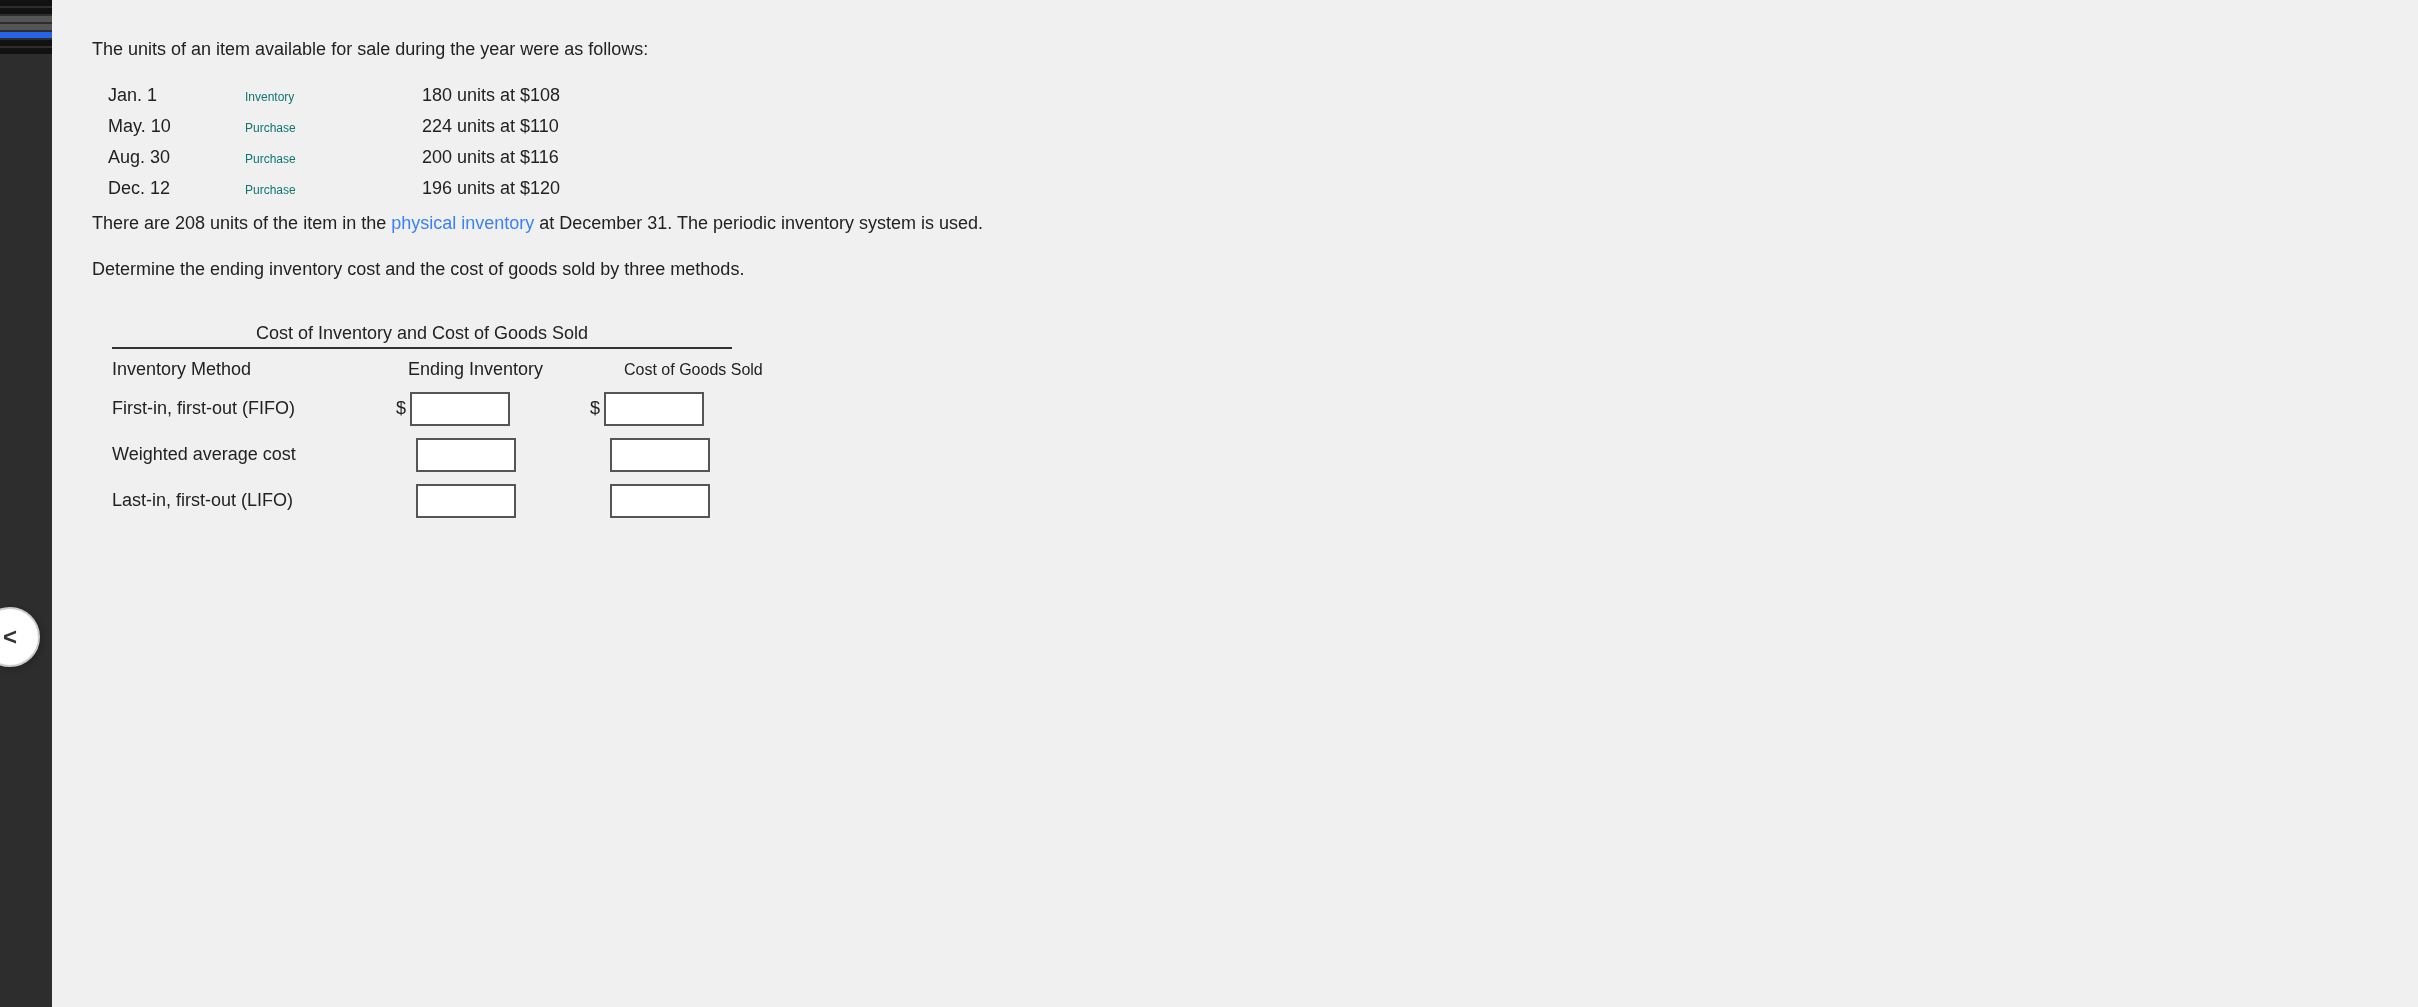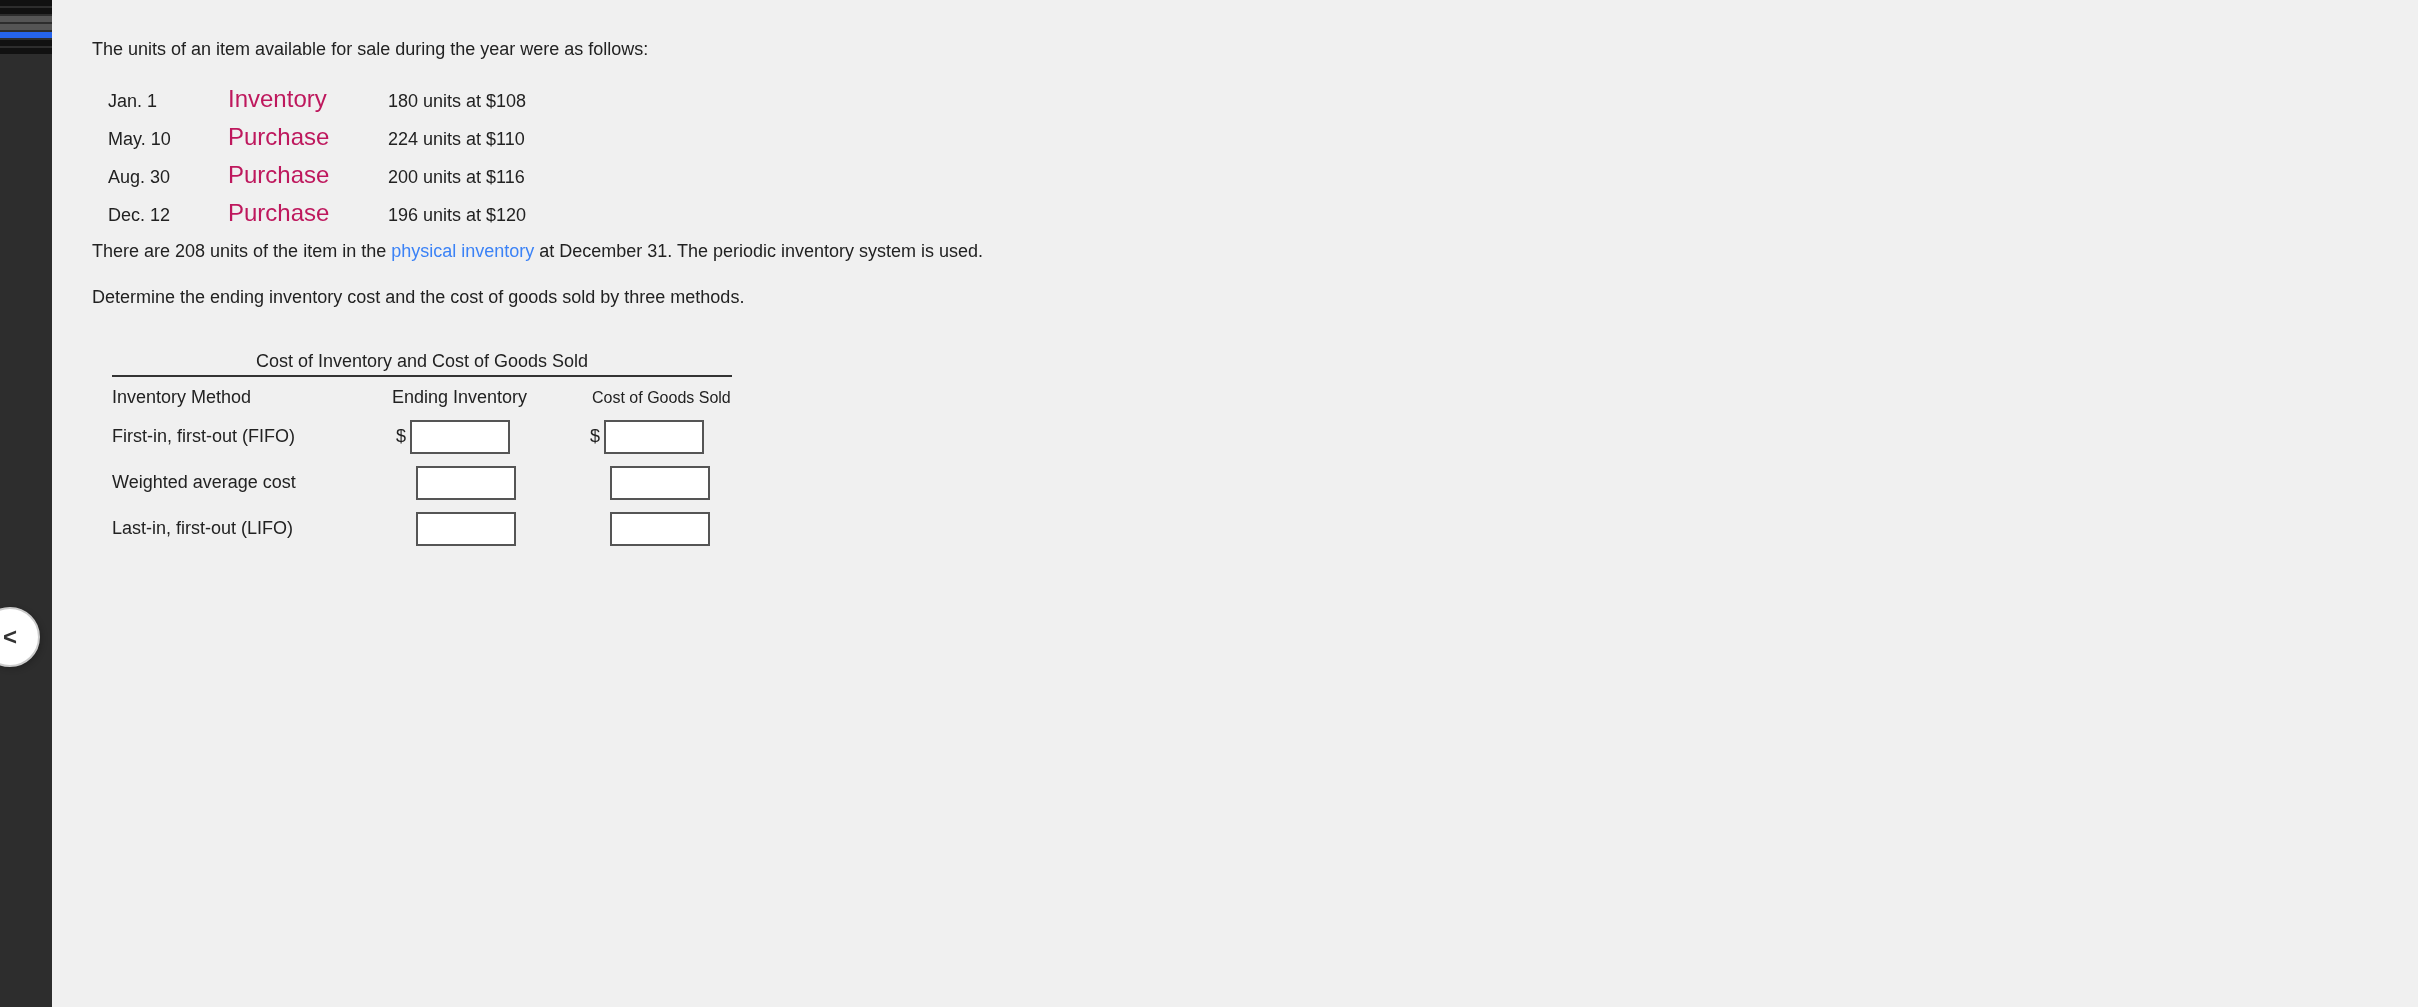--- a/index.html
+++ b/index.html
@@ -78,33 +78,33 @@
 
     .inventory-table {
       margin-bottom: 8px;
       margin-left: 16px;
     }
 
     .inventory-row {
       display: flex;
       align-items: baseline;
       margin-bottom: 10px;
-      gap: 0;
+      gap: 17px;
     }
 
     .col-date {
       width: 120px;
       font-size: 18px;
       color: #222;
     }
 
     .col-type {
       width: 160px;
-      font-size: 24px;
-      color: #be185d;
+      font-size: 12px;
+      color: #0f766e;
     }
 
     .col-units {
       font-size: 18px;
       color: #222;
     }
 
     .note-text {
       font-size: 18px;
       color: #222;
@@ -135,21 +135,21 @@
       padding-bottom: 3px;
       border-bottom: 2px solid #333;
       margin-bottom: 10px;
       width: 620px;
     }
 
     .cost-table-header {
       display: flex;
       align-items: baseline;
       margin-bottom: 12px;
-      gap: 0;
+      gap: 16px;
     }
 
     .col-method {
       width: 280px;
       font-size: 18px;
       font-weight: 500;
       color: #222;
     }
 
     .col-ending {

